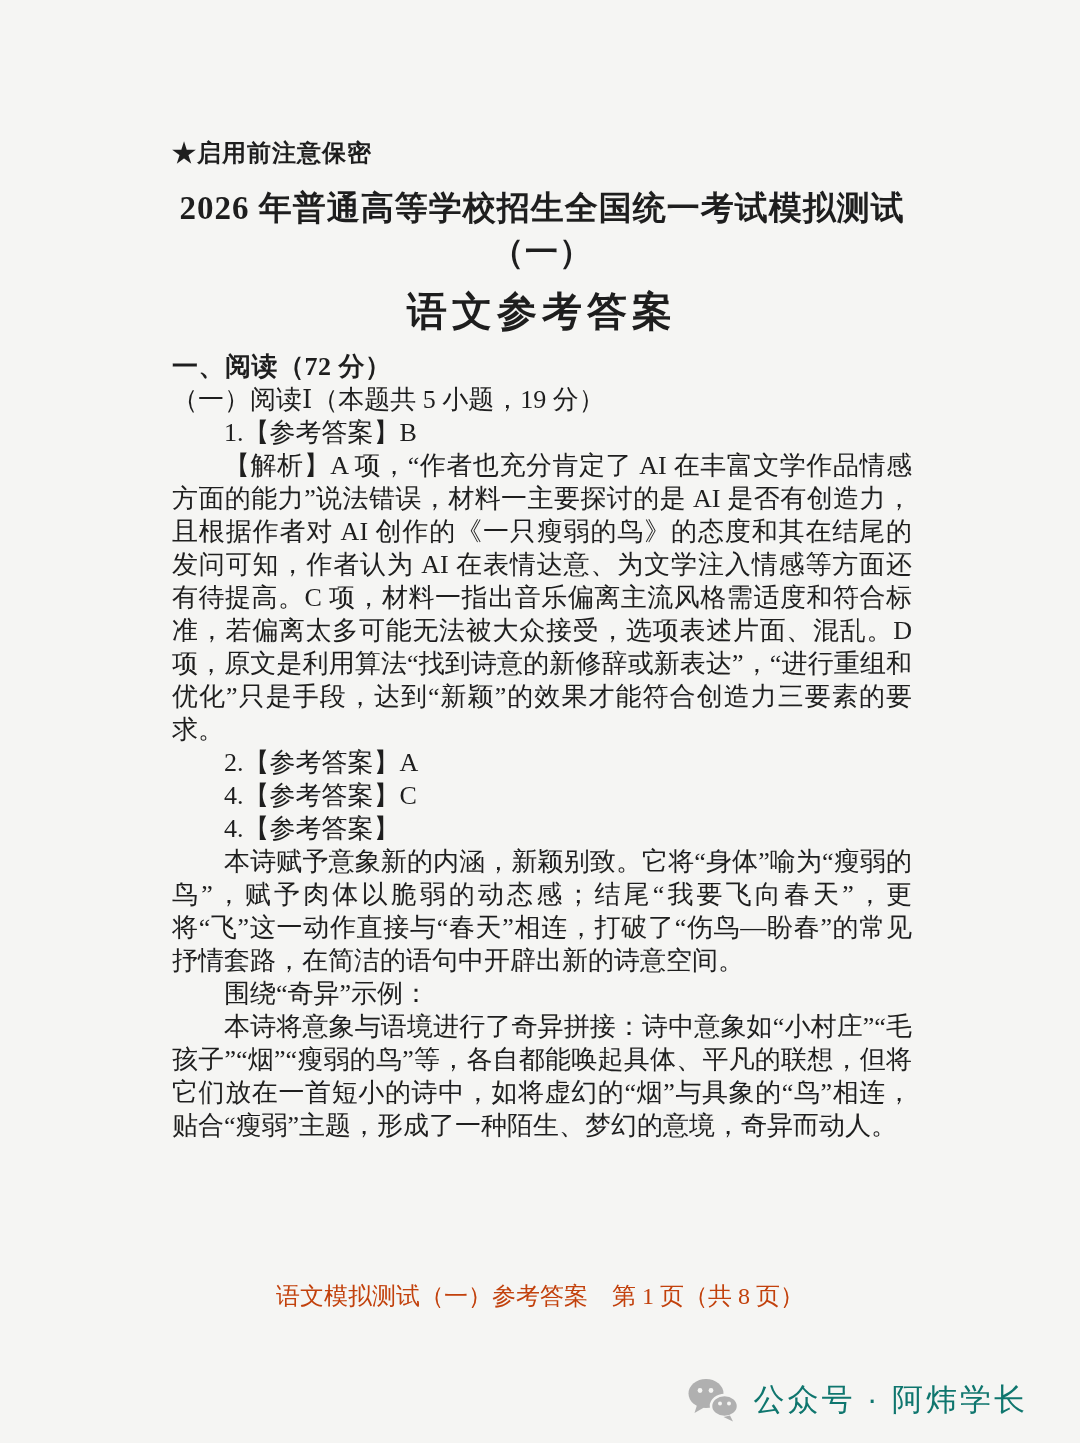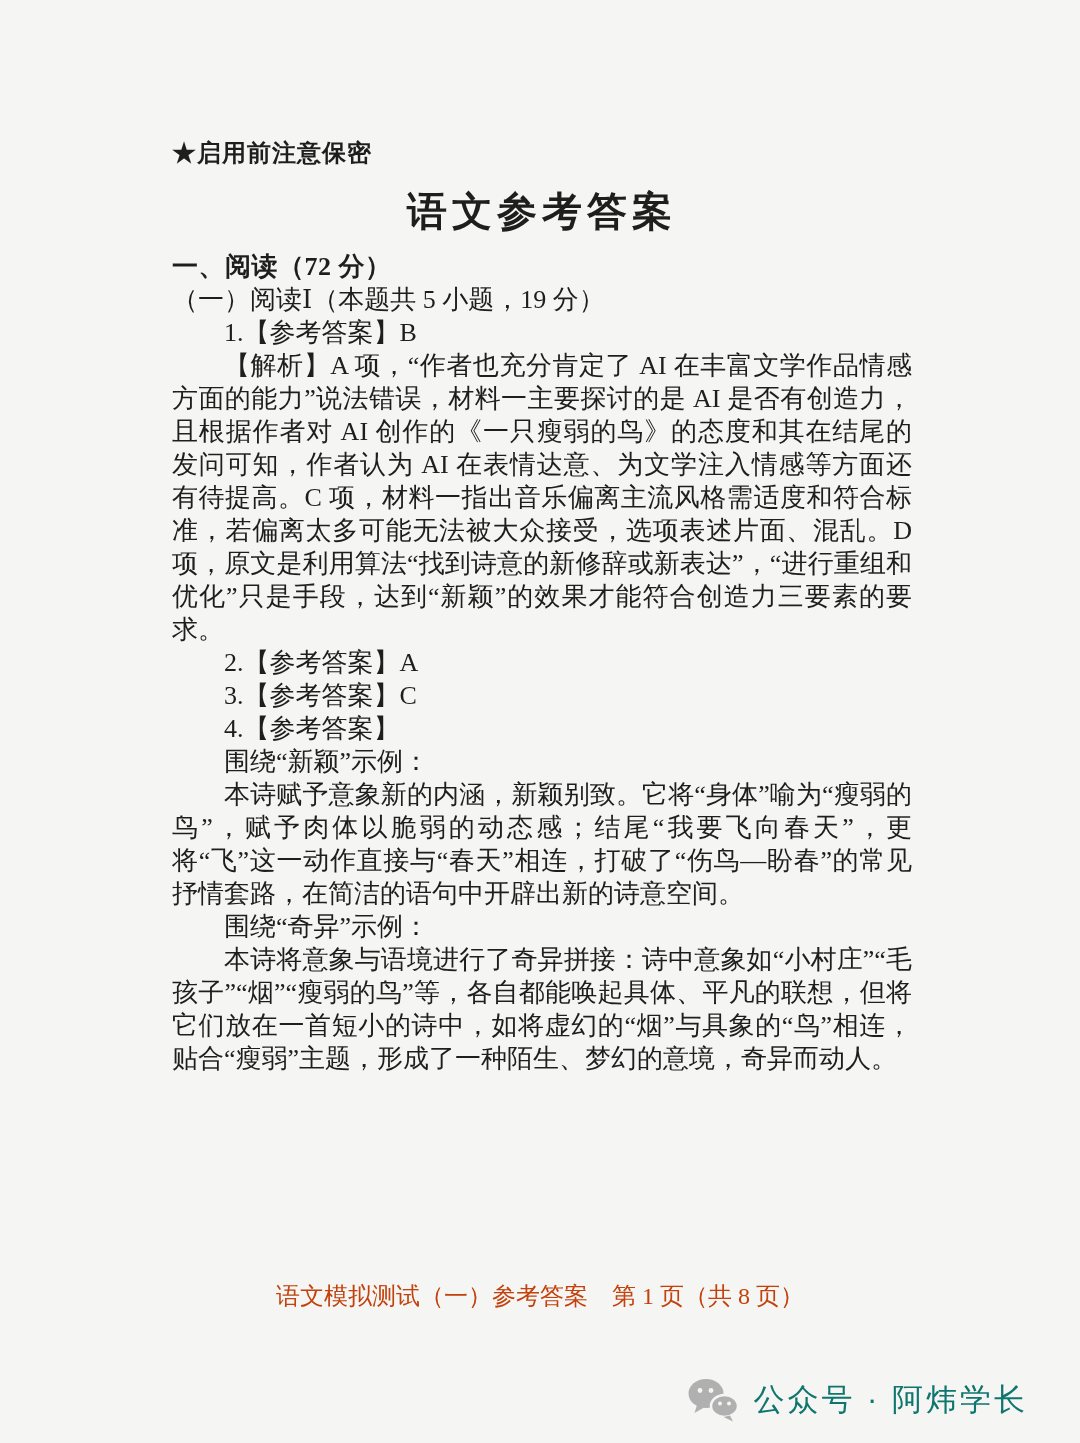--- a/index.html
+++ b/index.html
@@ -82,32 +82,32 @@
   }
   .wechat-icon-svg { display: block; }
 </style>
 </head>
 <body>
 
 <div class="page">
 
   <div class="notice">★启用前注意保密</div>
 
+  <div class="title">2026 年普通高等学校招生全国统一考试模拟测试（一）</div>
 
   <div class="subtitle">语文参考答案</div>
 
   <div class="content">
     <p class="section-heading">一、阅读（72 分）</p>
     <p class="subsection-heading">（一）阅读Ⅰ（本题共 5 小题，19 分）</p>
     <p class="para">1.【参考答案】B</p>
     <p class="para">【解析】A 项，“作者也充分肯定了 AI 在丰富文学作品情感方面的能力”说法错误，材料一主要探讨的是 AI 是否有创造力，且根据作者对 AI 创作的《一只瘦弱的鸟》的态度和其在结尾的发问可知，作者认为 AI 在表情达意、为文学注入情感等方面还有待提高。C 项，材料一指出音乐偏离主流风格需适度和符合标准，若偏离太多可能无法被大众接受，选项表述片面、混乱。D 项，原文是利用算法“找到诗意的新修辞或新表达”，“进行重组和优化”只是手段，达到“新颖”的效果才能符合创造力三要素的要求。</p>
     <p class="para">2.【参考答案】A</p>
-    <p class="para">3.【参考答案】C</p>
+    <p class="para">4.【参考答案】C</p>
     <p class="para">4.【参考答案】</p>
-    <p class="para">围绕“新颖”示例：</p>
     <p class="para">本诗赋予意象新的内涵，新颖别致。它将“身体”喻为“瘦弱的鸟”，赋予肉体以脆弱的动态感；结尾“我要飞向春天”，更将“飞”这一动作直接与“春天”相连，打破了“伤鸟—盼春”的常见抒情套路，在简洁的语句中开辟出新的诗意空间。</p>
     <p class="para">围绕“奇异”示例：</p>
     <p class="para">本诗将意象与语境进行了奇异拼接：诗中意象如“小村庄”“毛孩子”“烟”“瘦弱的鸟”等，各自都能唤起具体、平凡的联想，但将它们放在一首短小的诗中，如将虚幻的“烟”与具象的“鸟”相连，贴合“瘦弱”主题，形成了一种陌生、梦幻的意境，奇异而动人。</p>
 
   </div>
 
   <div class="footer">语文模拟测试（一）参考答案　第 1 页（共 8 页）</div>
 
   <div class="watermark">
     <span>

